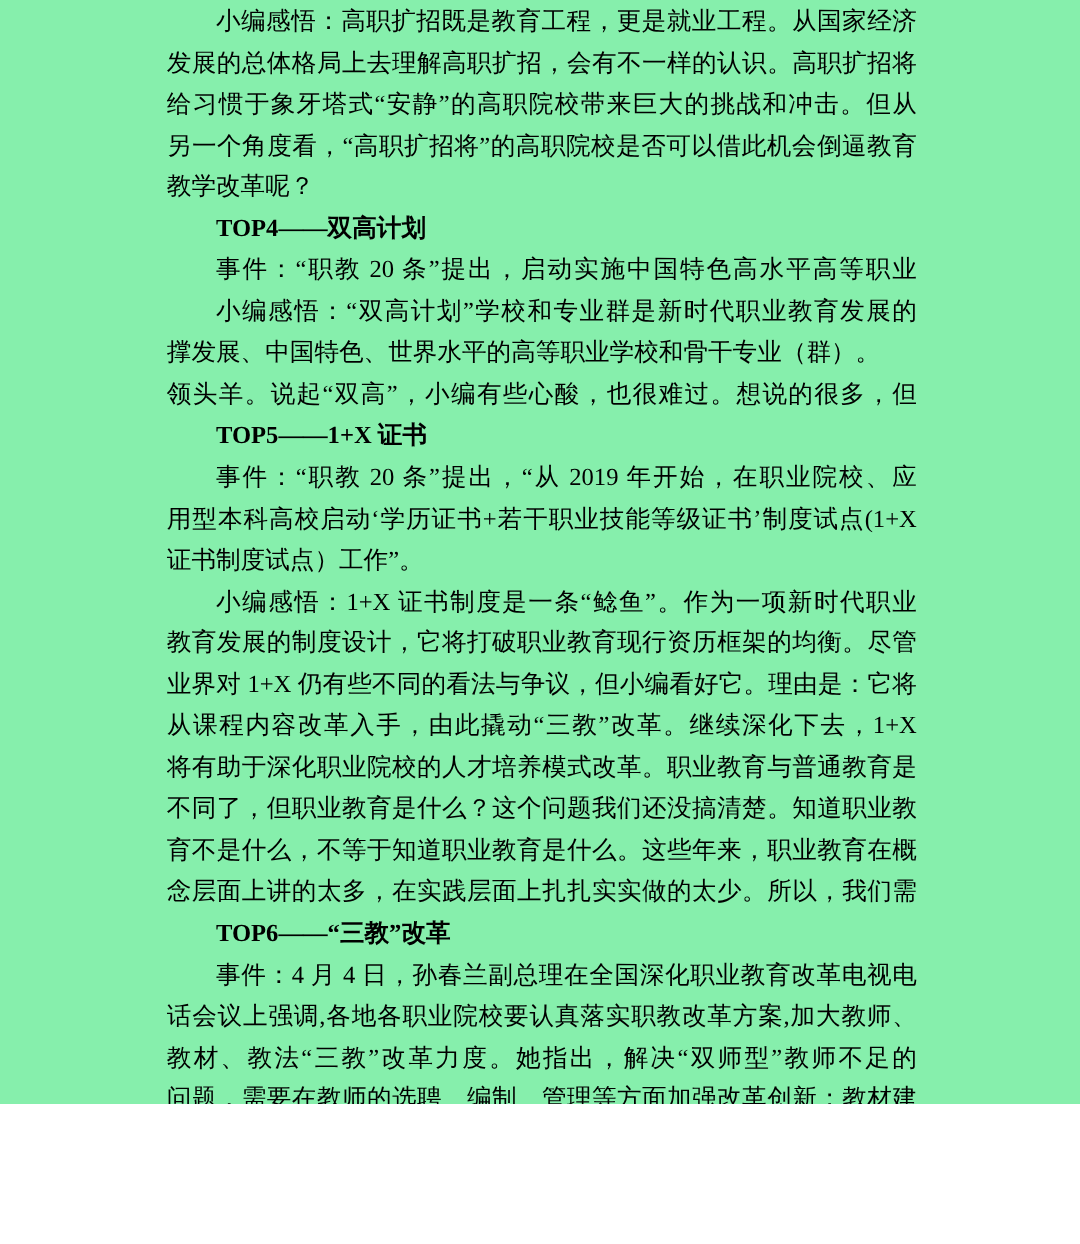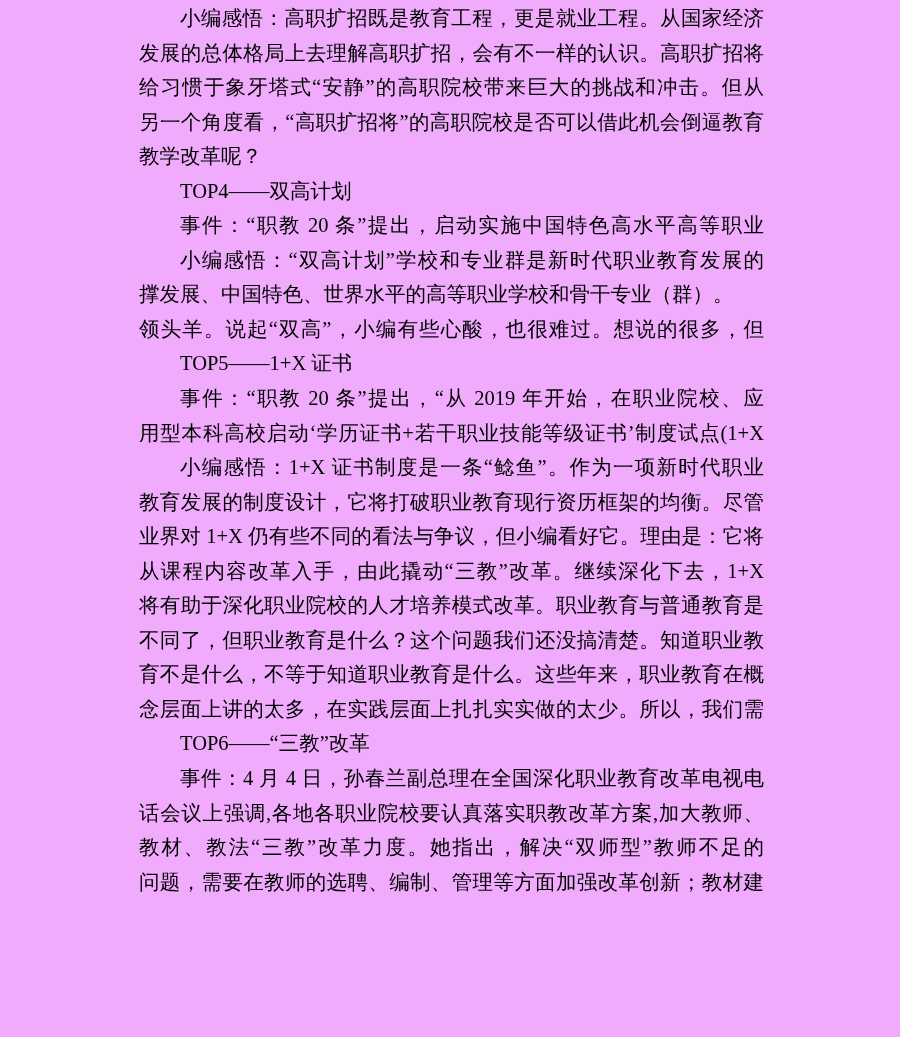--- a/index.html
+++ b/index.html
@@ -3,22 +3,22 @@
 <meta charset="utf-8">
 <style>
   html, body {
     margin: 0;
     padding: 0;
     background: #ffffff;
   }
   .page {
     position: relative;
     width: 900px;
-    height: 1037px;
-    background: #f0abfc;
+    height: 920px;
+    background: #86efac;
     overflow: hidden;
     font-family: "Liberation Serif", serif;
     color: #000000;
   }
   .text-column {
     position: absolute;
     left: 139px;
     top: 1px;
     width: 625px;
   }
@@ -32,21 +32,21 @@
     overflow: hidden;
   }
   .line.fill {
     text-align: justify;
     text-align-last: justify;
   }
   .line.indent {
     text-indent: 2em;
   }
   .line.heading {
-    font-weight: 400;
+    font-weight: 700;
     text-indent: 2em;
     text-align: left;
     text-align-last: left;
     font-family: "Liberation Serif", serif;
   }
 </style>
 </head>
 <body>
 
 <div class="page">
@@ -57,20 +57,21 @@
       <div class="line fill">另一个角度看，“高职扩招将”的高职院校是否可以借此机会倒逼教育</div>
       <div class="line">教学改革呢？</div>
       <div class="line heading">TOP4——双高计划</div>
       <div class="line indent fill">事件：“职教 20 条”提出，启动实施中国特色高水平高等职业</div>
       <div class="line indent fill">小编感悟：“双高计划”学校和专业群是新时代职业教育发展的</div>
       <div class="line">撑发展、中国特色、世界水平的高等职业学校和骨干专业（群）。</div>
       <div class="line fill">领头羊。说起“双高”，小编有些心酸，也很难过。想说的很多，但</div>
       <div class="line heading">TOP5——1+X 证书</div>
       <div class="line indent fill">事件：“职教 20 条”提出，“从 2019 年开始，在职业院校、应</div>
       <div class="line fill">用型本科高校启动‘学历证书+若干职业技能等级证书’制度试点(1+X</div>
+      <div class="line">证书制度试点）工作”。</div>
       <div class="line indent fill">小编感悟：1+X 证书制度是一条“鲶鱼”。作为一项新时代职业</div>
       <div class="line fill">教育发展的制度设计，它将打破职业教育现行资历框架的均衡。尽管</div>
       <div class="line fill">业界对 1+X 仍有些不同的看法与争议，但小编看好它。理由是：它将</div>
       <div class="line fill">从课程内容改革入手，由此撬动“三教”改革。继续深化下去，1+X</div>
       <div class="line fill">将有助于深化职业院校的人才培养模式改革。职业教育与普通教育是</div>
       <div class="line fill">不同了，但职业教育是什么？这个问题我们还没搞清楚。知道职业教</div>
       <div class="line fill">育不是什么，不等于知道职业教育是什么。这些年来，职业教育在概</div>
       <div class="line fill">念层面上讲的太多，在实践层面上扎扎实实做的太少。所以，我们需</div>
       <div class="line heading">TOP6——“三教”改革</div>
       <div class="line indent fill">事件：4 月 4 日，孙春兰副总理在全国深化职业教育改革电视电</div>

